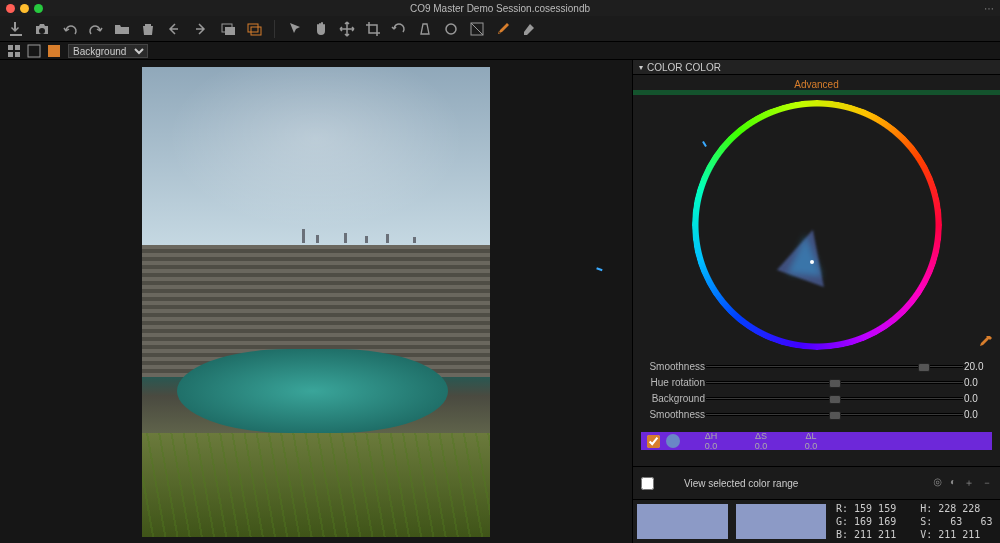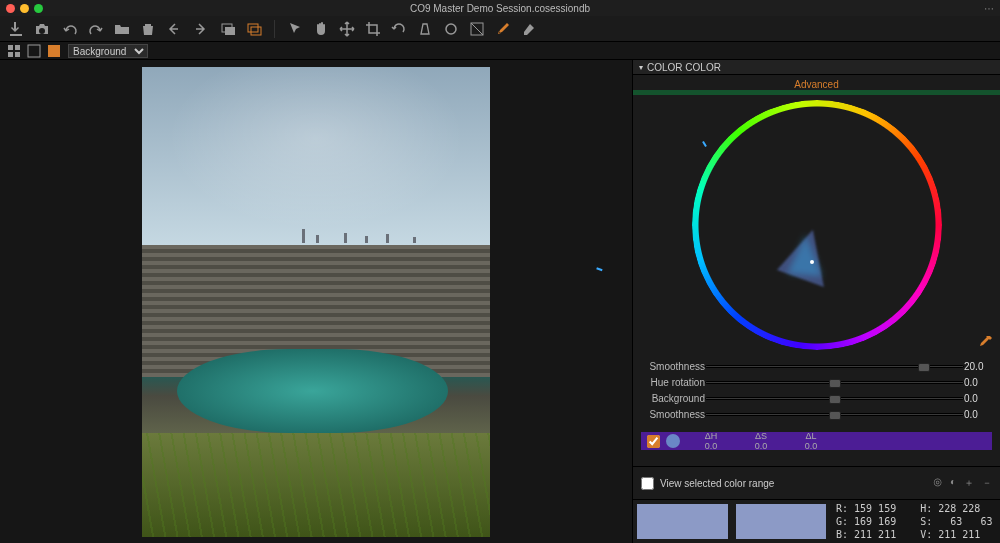--- a/index.html
+++ b/index.html
@@ -60,29 +60,29 @@
   .eyedrop-btn { position:absolute; right:6px; bottom:4px; color:#d87e2c; cursor:pointer; font-size:12px; }
 
   .sliders { padding: 4px 8px; }
   .slider-row { display:flex; align-items:center; height:16px; }
   .slider-row label { width:64px; text-align:right; font-size:10px; color:#bbb; }
   .slider-track { flex:1; height:3px; background: linear-gradient(to right, #3a3a3a, #3a3a3a); border:1px solid #000; position:relative; border-radius:2px; }
   .slider-track.mid::before { content:""; position:absolute; left:50%; top:-2px; bottom:-2px; width:1px; background:#555; }
   .slider-thumb { position:absolute; top:-3px; width:12px; height:9px; background:#555; border:1px solid #222; border-radius:2px; transform:translateX(-50%); }
   .slider-val { width:28px; text-align:left; font-size:10px; color:#ddd; }
 
-  .delta-row { display:flex; align-items:center; background:#4c1d95; height:18px; margin:6px 8px 16px; font-size:9px; }
+  .delta-row { display:flex; align-items:center; background:#6d28d9; height:18px; margin:6px 8px 16px; font-size:9px; }
   .delta-check { margin:0 6px; accent-color:#d87e2c; }
   .delta-swatch { width:14px; height:14px; border-radius:50%; background:#6a87c6; margin-right:6px; }
   .delta-col { flex:0 0 50px; text-align:center; }
   .delta-rest { flex:1; }
 
   .spacer { flex:1; }
 
-  .view-range { display:flex; align-items:center; height:18px; padding:16px 8px; border-top:1px solid #000; font-size:10px; color:#ccc; }
+  .view-range { display:flex; align-items:center; height:18px; padding:16px 8px; border-top:1px solid #000; font-size:10px; color:#ccc;gap:24px; }
   .vr-check { margin-right:6px; }
   .vr-icons { margin-left:auto; display:flex; gap:8px; color:#888; }
 
   .swatches-row { display:flex; height:44px; border-top:1px solid #000; }
   .swatch-big { flex:1; background:#8c9ac6; margin:4px; }
   .readout { width:170px; background:#161616; font-family: Menlo, monospace; font-size:10px; color:#ccc; padding:2px 6px; line-height:13px; }
   .readout-line { display:flex; gap:6px; }
   .readout-line span { white-space:pre; }
 
   svg { width:16px; height:16px; display:block; }

